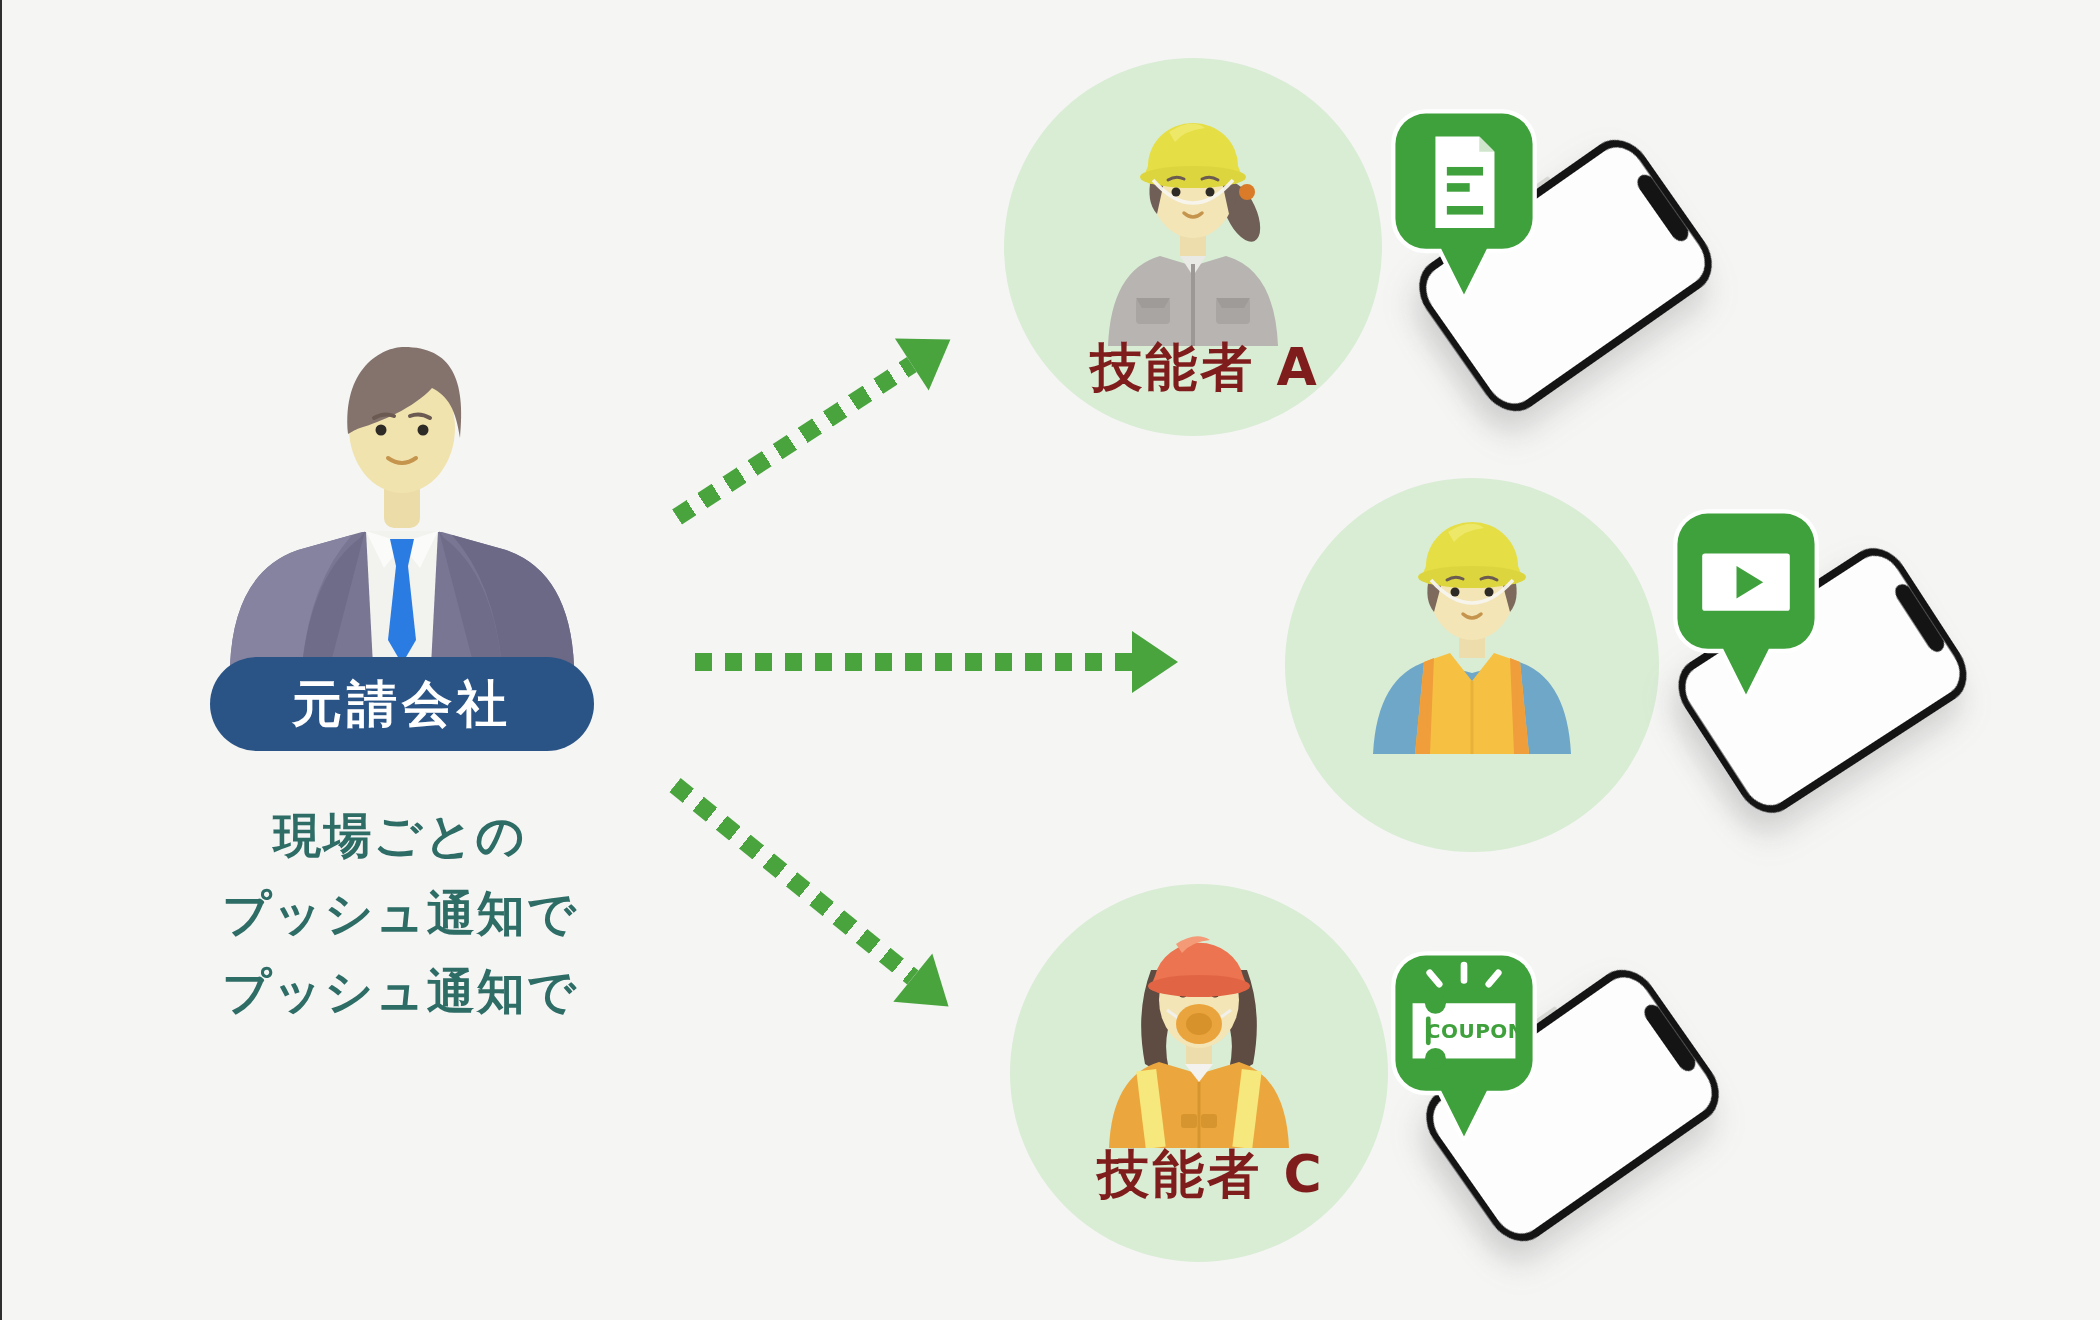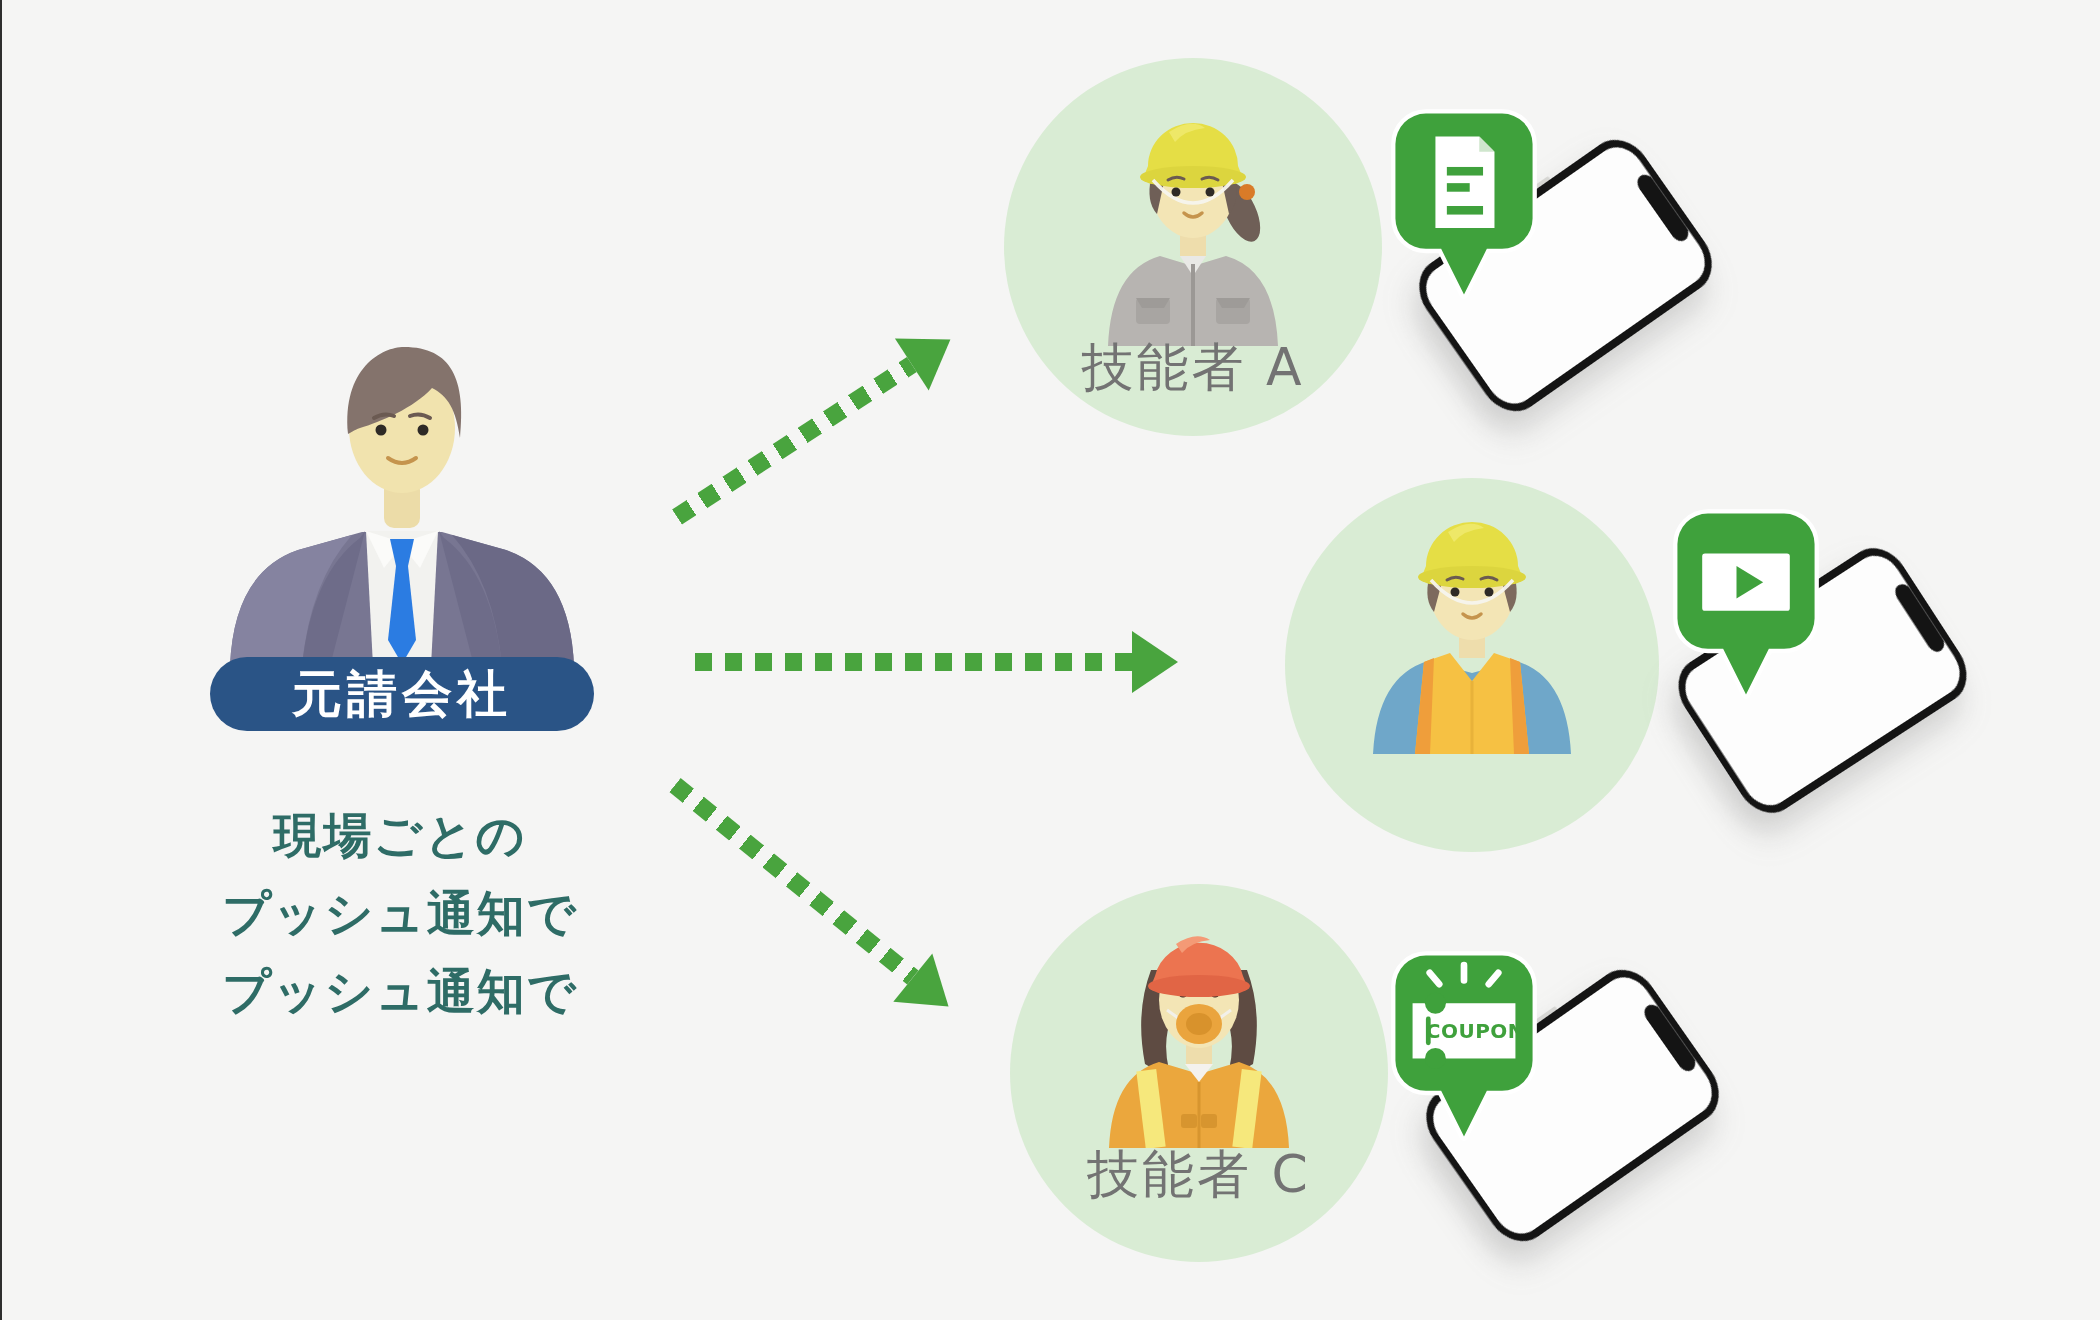--- a/index.html
+++ b/index.html
@@ -9,21 +9,21 @@
   .scene {
     position:relative; width:2100px; height:1320px;
     background:#f5f5f4; overflow:hidden;
     border-left:2px solid #2e2e2e;
   }
 
   
   .businessman { position:absolute; left:200px; top:334px; width:400px; height:332px; }
 
   .badge {
-    position:absolute; left:208px; top:657px; width:384px; height:74px;
+    position:absolute; left:208px; top:657px; width:384px; height:94px;
     background:#2a5486; border-radius:47px;
     color:#ffffff; font-size:50px; font-weight:700; letter-spacing:5px;
     display:flex; align-items:center; justify-content:center;
     z-index:5;
   }
 
   .description {
     position:absolute; left:88px; top:796px; width:620px;
     text-align:center; color:#2e6c66;
     font-size:48px; line-height:78px; font-weight:700; letter-spacing:2px;
@@ -54,22 +54,22 @@
   .circle-a { left:1002px; top:58px;  width:378px; height:378px; }
   .circle-b { left:1283px; top:478px; width:374px; height:374px; }
   .circle-c { left:1008px; top:884px; width:378px; height:378px; }
 
   .worker { position:absolute; left:50%; transform:translateX(-50%); }
   .worker-a { top:34px;  width:212px; height:254px; }
   .worker-b { top:12px;  width:230px; height:264px; }
   .worker-c { top:16px;  width:220px; height:248px; }
 
   .circle-label {
-    position:absolute; left:0; width:100%; text-align:center;
-    color:#737373; font-size:52px; font-weight:400; letter-spacing:3px;
+    position:absolute; left:12px; width:100%; text-align:center;
+    color:#7f1d1d; font-size:52px; font-weight:700; letter-spacing:3px;
   }
   .circle-a .circle-label { bottom:33px; }
   .circle-b .circle-label { bottom:45px; }
   .circle-c .circle-label { bottom:52px; }
 
   
   .phone {
     position:absolute; width:175px; height:325px;
     background:#141414; border-radius:36px;
     filter:drop-shadow(14px 20px 16px rgba(110,110,110,.28));

